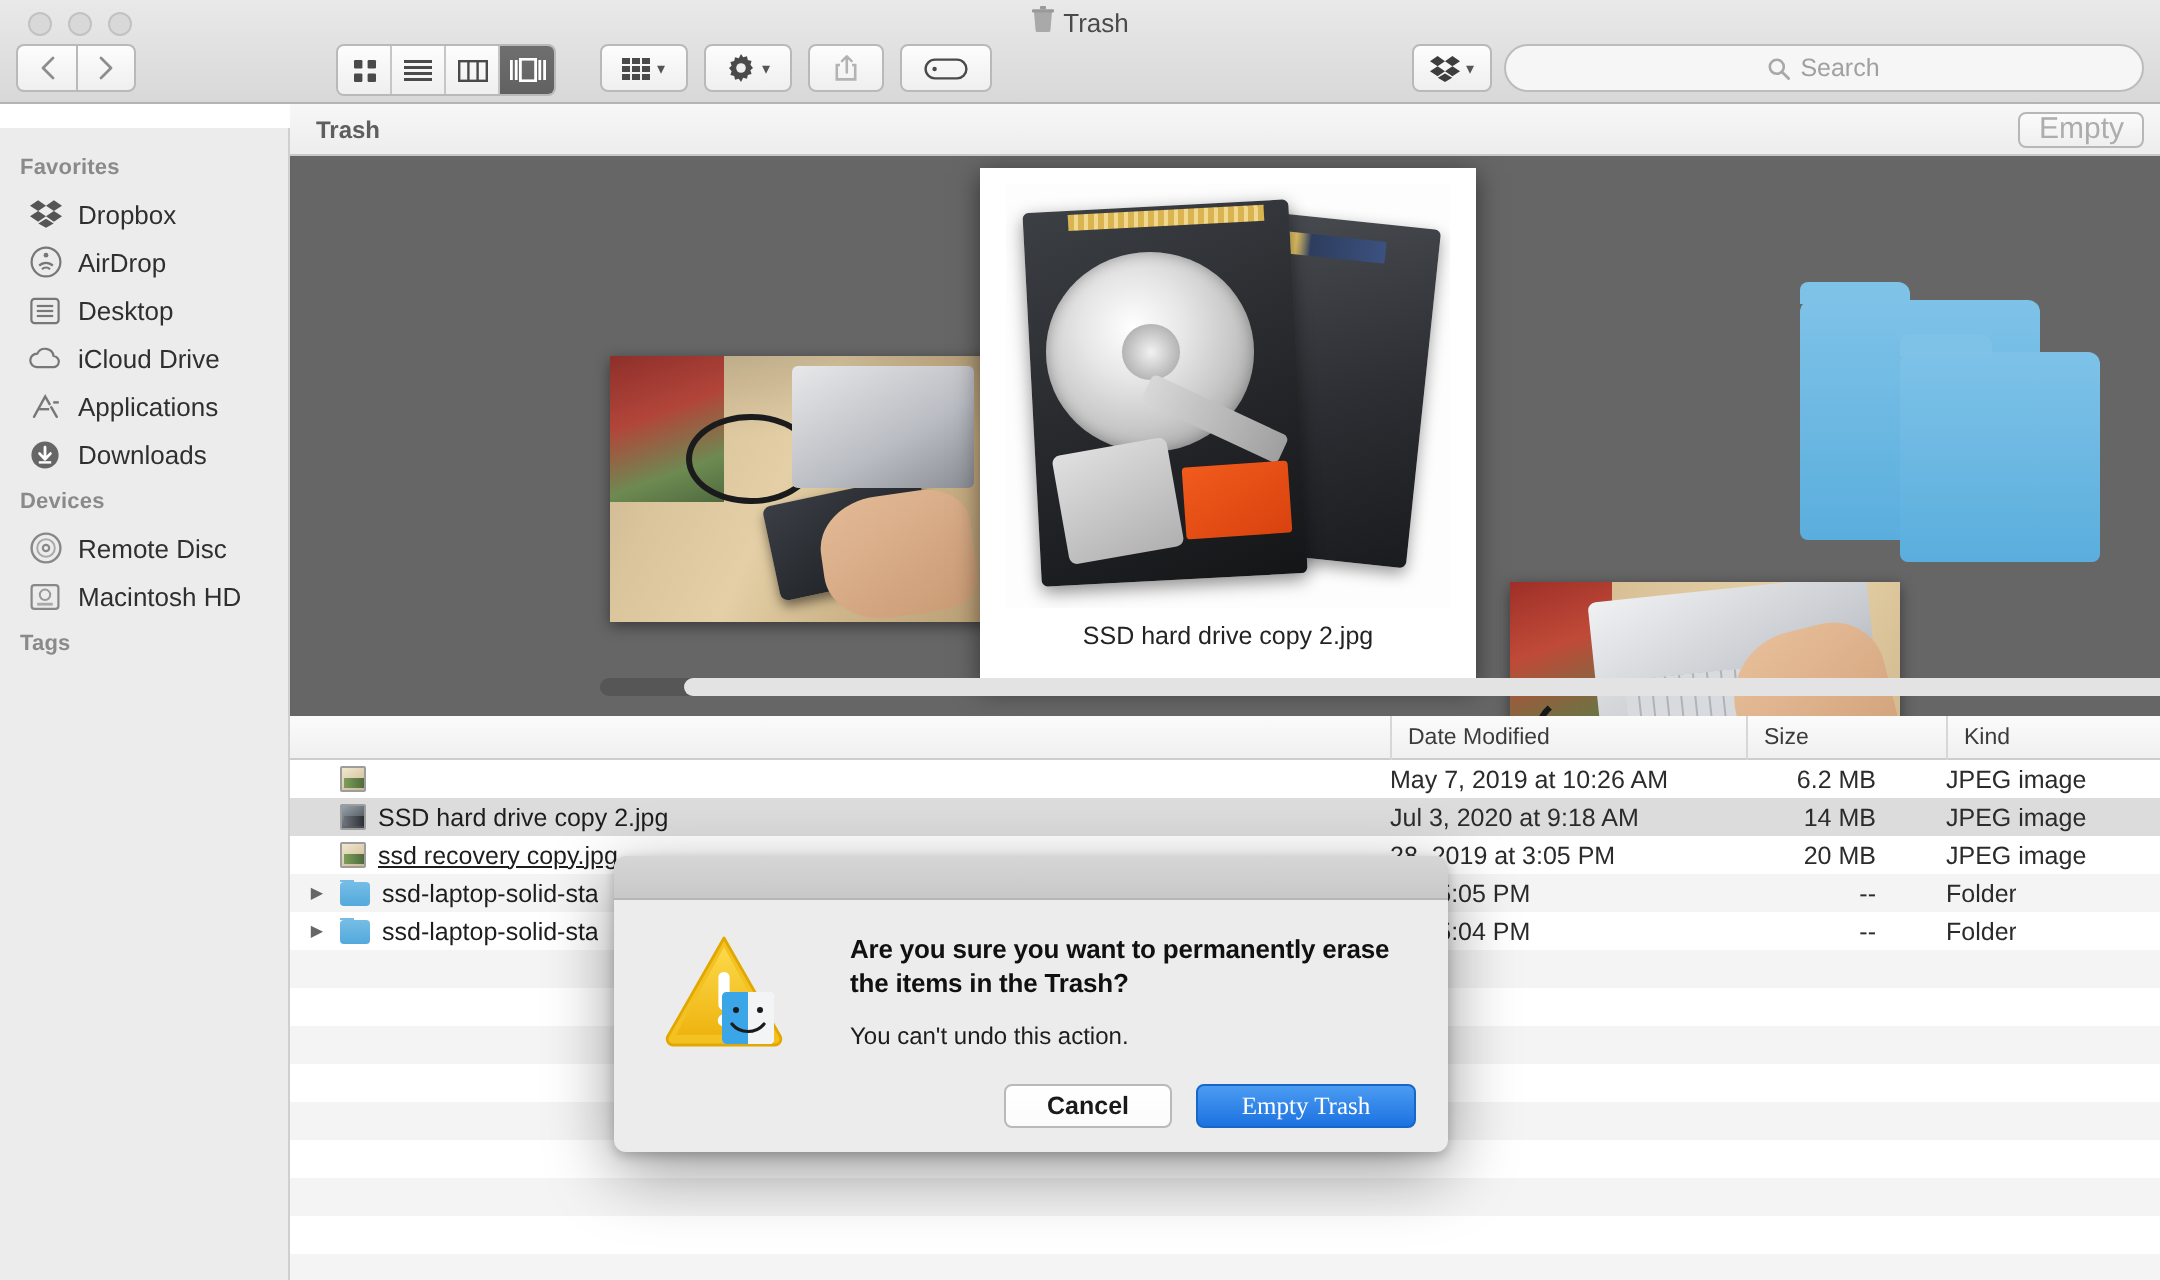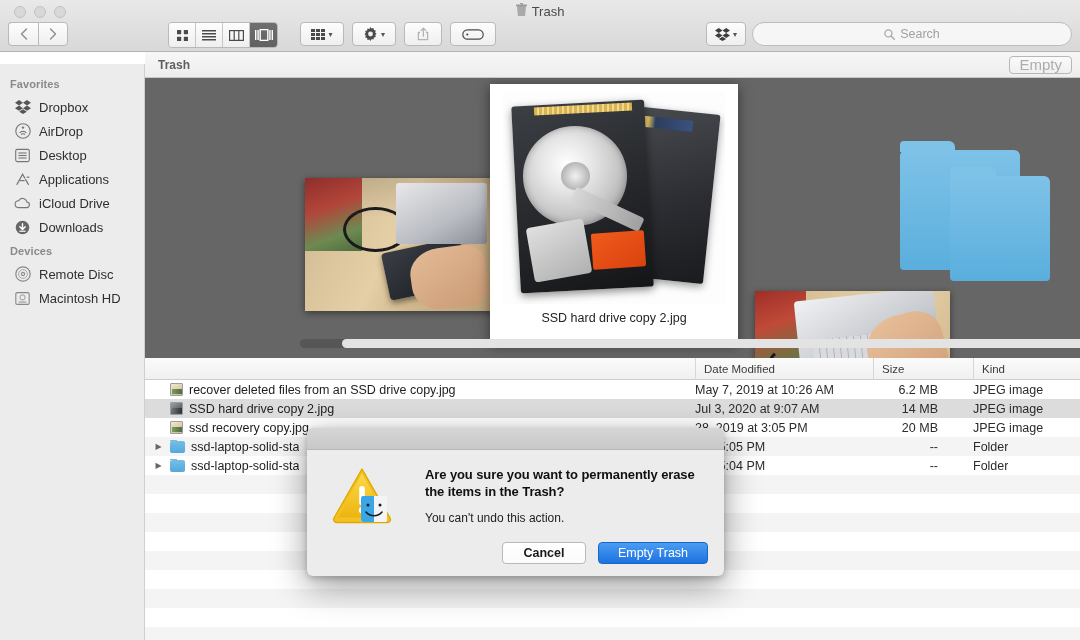--- a/index.html
+++ b/index.html
@@ -261,21 +261,21 @@
   .dlg-text { margin-left: 100px; }
   .dlg-title { font-size: 13px; font-weight: bold; color: #101010; line-height: 17px;
     letter-spacing: -0.1px; }
   .dlg-msg { font-size: 12px; color: #1d1d1d; margin-top: 11px; }
   .dlg-buttons { position: absolute; right: 16px; bottom: 12px; display: flex; gap: 12px; }
   .btn { height: 22px; min-width: 84px; border-radius: 4px; font-size: 12.5px;
     display: flex; align-items: center; justify-content: center; padding: 0 14px; }
   .btn-cancel { background: linear-gradient(to bottom,#ffffff,#fbfbfb);
     border: 1px solid #b9b9b9; color: #1a1a1a; font-weight: bold; }
   .btn-default { background: linear-gradient(to bottom,#4c9cf2,#1c72e0);
-    border: 1px solid #1766c9; color: #fff; min-width: 110px; }
+    border: 1px solid #1766c9; color: #fff; min-width: 110px; font-family: Liberation Serif, serif; }
 </style>
 </head>
 <body>
 
 <div class="window">
 
   <div class="toolbar">
     <div class="traffic">
       <div class="light"></div>
       <div class="light"></div>
@@ -436,39 +436,39 @@
           <line x1="3.4" y1="5" x2="11.6" y2="5" stroke="#777" stroke-width="1.1"></line>
           <line x1="3.4" y1="7.5" x2="11.6" y2="7.5" stroke="#777" stroke-width="1.1"></line>
           <line x1="3.4" y1="10" x2="11.6" y2="10" stroke="#777" stroke-width="1.1"></line>
         </svg>
       </span>
       <span>Desktop</span>
     </div>
 
     <div class="sb-item">
       <span class="sb-ico">
+        <svg width="17" height="12" viewBox="0 0 17 12">
+          <path d="M4.4 10.6a3.4 3.4 0 0 1 .3-6.8 4.3 4.3 0 0 1 8.1 1.2 2.8 2.8 0 0 1-.4 5.6z" fill="none" stroke="#777" stroke-width="1.1"></path>
+        </svg>
+      </span>
+      <span>iCloud Drive</span>
+    </div>
+
+    <div class="sb-item">
+      <span class="sb-ico">
         <svg width="16" height="14" viewBox="0 0 16 14">
           <path d="M2 12.4 7.6 2.2l2.2 3.9" fill="none" stroke="#777" stroke-width="1.2" stroke-linecap="round"></path>
           <path d="M10.6 7.6 13.4 12.4" fill="none" stroke="#777" stroke-width="1.2" stroke-linecap="round"></path>
           <line x1="4.6" y1="8.6" x2="9.6" y2="8.6" stroke="#777" stroke-width="1.2"></line>
           <line x1="11.6" y1="5.2" x2="14.4" y2="5.2" stroke="#777" stroke-width="1.2"></line>
         </svg>
       </span>
       <span>Applications</span>
     </div>
 
-    <div class="sb-item">
-      <span class="sb-ico">
-        <svg width="17" height="12" viewBox="0 0 17 12">
-          <path d="M4.4 10.6a3.4 3.4 0 0 1 .3-6.8 4.3 4.3 0 0 1 8.1 1.2 2.8 2.8 0 0 1-.4 5.6z" fill="none" stroke="#777" stroke-width="1.1"></path>
-        </svg>
-      </span>
-      <span>iCloud Drive</span>
-    </div>
-
 
     <div class="sb-item">
       <span class="sb-ico">
         <svg width="15" height="15" viewBox="0 0 15 15">
           <circle cx="7.5" cy="7.5" r="6.8" fill="#666"></circle>
           <path d="M7.5 3.6v5.2M4.8 6.8 7.5 9.6 10.2 6.8" fill="none" stroke="#fff" stroke-width="1.4" stroke-linecap="round" stroke-linejoin="round"></path>
           <rect x="4.4" y="10.6" width="6.2" height="1.2" fill="#fff"></rect>
         </svg>
       </span>
       <span>Downloads</span>
@@ -492,20 +492,21 @@
       <span class="sb-ico">
         <svg width="15" height="15" viewBox="0 0 15 15">
           <rect x=".8" y="1.6" width="13.4" height="11.8" rx="1.4" fill="none" stroke="#888" stroke-width="1.1"></rect>
           <circle cx="7.5" cy="6.4" r="2.6" fill="none" stroke="#999" stroke-width="1"></circle>
           <rect x="3.6" y="10.4" width="7.8" height="1.4" fill="#aaa"></rect>
         </svg>
       </span>
       <span>Macintosh HD</span>
     </div>
 
+    <div class="sb-head">Tags</div>
   </div>
 
   <div class="tabbar">
     <span class="tlabel">Trash</span>
     <div class="empty-btn">Empty</div>
   </div>
 
   <div class="coverflow">
 
     <div class="folder-back">
@@ -562,40 +563,39 @@
       </div>
     </div>
 
     <div id="rows">
         <div class="row">
           <div class="cell c-name" style="left: 0px;">
             <span class="tri" style="margin-left: 8px;"></span>
             <span style="display: flex; align-items: center;">
               <span class="img-ico"></span>
             </span>
-            <span>recover deleted files from an SSD drive copy.jpg</span>
           </div>
           <div class="cell c-date">May 7, 2019 at 10:26 AM</div>
           <div class="cell c-size">6.2 MB</div>
           <div class="cell c-kind">JPEG image</div>
         </div>
         <div class="row sel">
           <div class="cell c-name" style="left: 0px;">
             <span class="tri" style="margin-left: 8px;"></span>
             <span style="display: flex; align-items: center;">
               <span class="img-ico dark"></span>
             </span>
             <span>SSD hard drive copy 2.jpg</span>
           </div>
-          <div class="cell c-date">Jul 3, 2020 at 9:07 AM</div>
+          <div class="cell c-date">Jul 3, 2020 at 9:18 AM</div>
           <div class="cell c-size">14 MB</div>
           <div class="cell c-kind">JPEG image</div>
         </div>
         <div class="row">
-          <div class="cell c-name" style="left: 0px;">
+          <div class="cell c-name" style="left: 0px; text-decoration: underline;">
             <span class="tri" style="margin-left: 8px;"></span>
             <span style="display: flex; align-items: center;">
               <span class="img-ico"></span>
             </span>
             <span>ssd recovery copy.jpg</span>
           </div>
           <div class="cell c-date">28, 2019 at 3:05 PM</div>
           <div class="cell c-size">20 MB</div>
           <div class="cell c-kind">JPEG image</div>
         </div>

